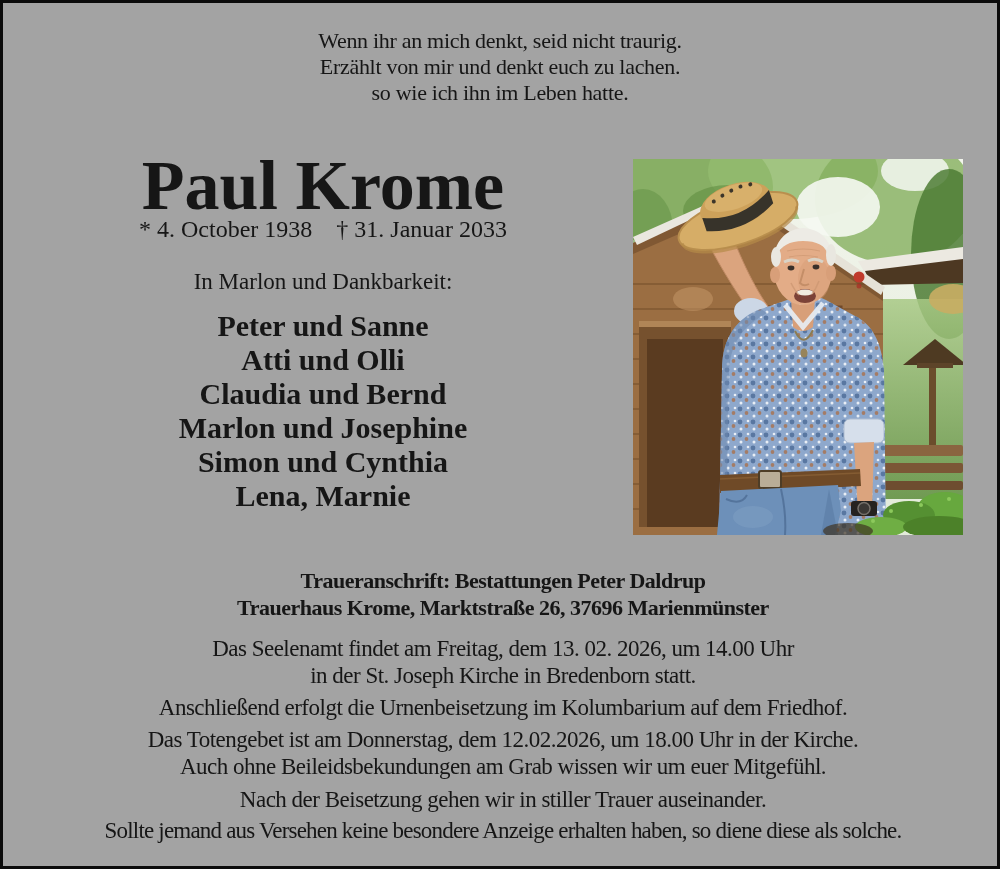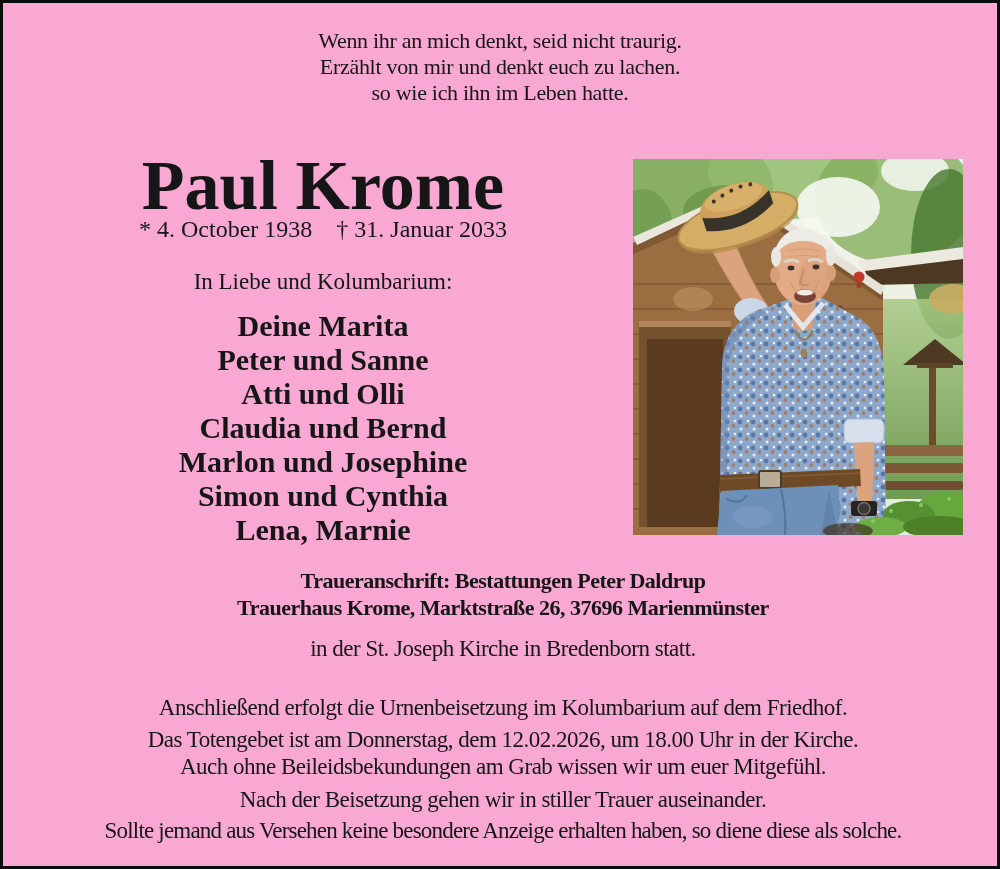--- a/index.html
+++ b/index.html
@@ -2,21 +2,21 @@
 <html><head>
 <meta charset="utf-8">
 <style>
   html, body { margin: 0; padding: 0; background: #ffffff; }
   .page {
     position: relative;
     width: 1000px;
     height: 869px;
     box-sizing: border-box;
     border: 3px solid #0b0b0b;
-    background: #f9a8d4;
+    background: #a3a3a3;
     font-family: "Liberation Serif", "DejaVu Serif", serif;
     color: #161616;
     overflow: hidden;
   }
   .abs { position: absolute; }
   .center { text-align: center; }
 
   .poem {
     left: 0; right: 0; top: 25px;
     font-size: 22px; line-height: 26px;
@@ -75,24 +75,23 @@
     <div>Erzählt von mir und denkt euch zu lachen.</div>
     <div>so wie ich ihn im Leben hatte.</div>
   </div>
 
   <div class="abs left-col-axis deceased-name center">Paul Krome</div>
 
   <div class="abs left-col-axis dates center">
     <span class="birth">* 4. October 1938</span><span>† 31. Januar 2033</span>
   </div>
 
-  <div class="abs left-col-axis salutation center">In Liebe und Kolumbarium:</div>
+  <div class="abs left-col-axis salutation center">In Marlon und Dankbarkeit:</div>
 
   <div class="abs left-col-axis mourners center">
-    <div>Deine Marita</div>
     <div>Peter und Sanne</div>
     <div>Atti und Olli</div>
     <div>Claudia und Bernd</div>
     <div>Marlon und Josephine</div>
     <div>Simon und Cynthia</div>
     <div>Lena, Marnie</div>
   </div>
 
   <div class="abs photo">
     <svg width="330" height="376" viewBox="0 0 330 376" xmlns="http://www.w3.org/2000/svg">
@@ -244,20 +243,21 @@
       </g>
     </svg>
   </div>
 
   <div class="abs b-line address">
     <div>Traueranschrift: Bestattungen Peter Daldrup</div>
     <div>Trauerhaus Krome, Marktstraße 26, 37696 Marienmünster</div>
   </div>
 
   <div class="abs b-line service">
+    <div>Das Seelenamt findet am Freitag, dem 13. 02. 2026, um 14.00 Uhr</div>
     <div>in der St. Joseph Kirche in Bredenborn statt.</div>
   </div>
 
   <div class="abs b-line burial">Anschließend erfolgt die Urnenbeisetzung im Kolumbarium auf dem Friedhof.</div>
 
   <div class="abs b-line prayer">
     <div>Das Totengebet ist am Donnerstag, dem 12.02.2026, um 18.00 Uhr in der Kirche.</div>
     <div>Auch ohne Beileidsbekundungen am Grab wissen wir um euer Mitgefühl.</div>
   </div>
 

